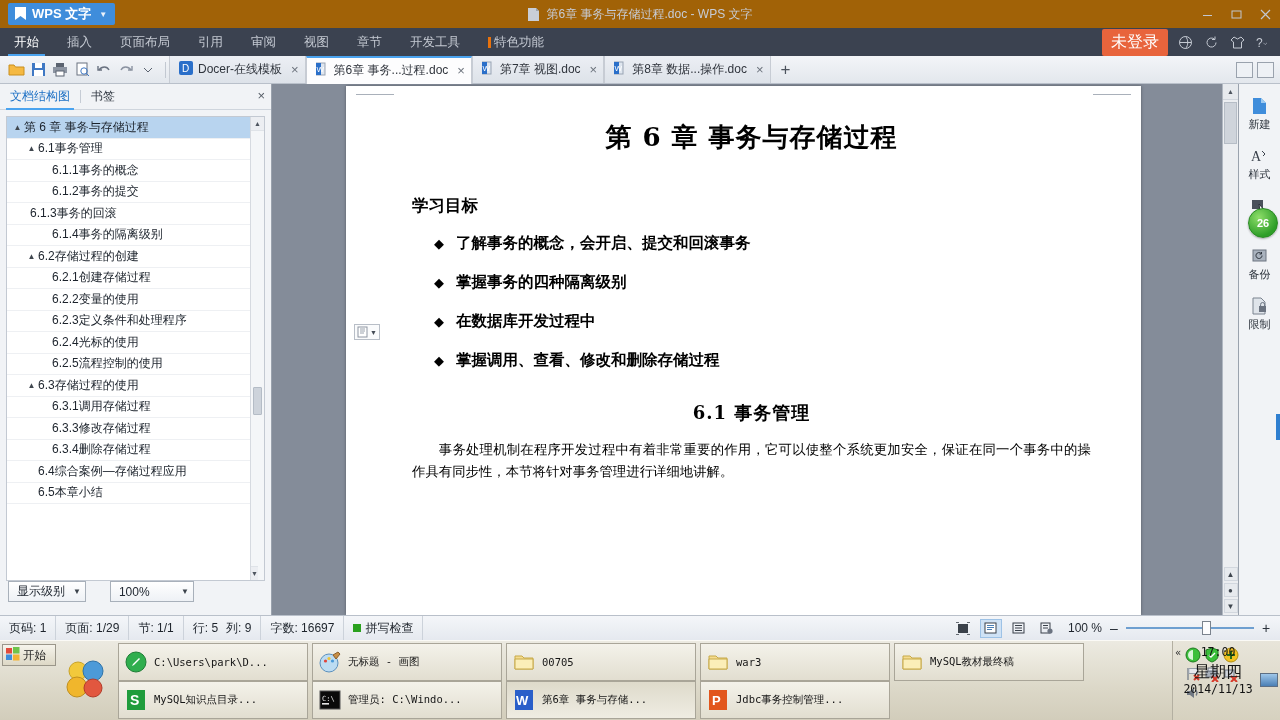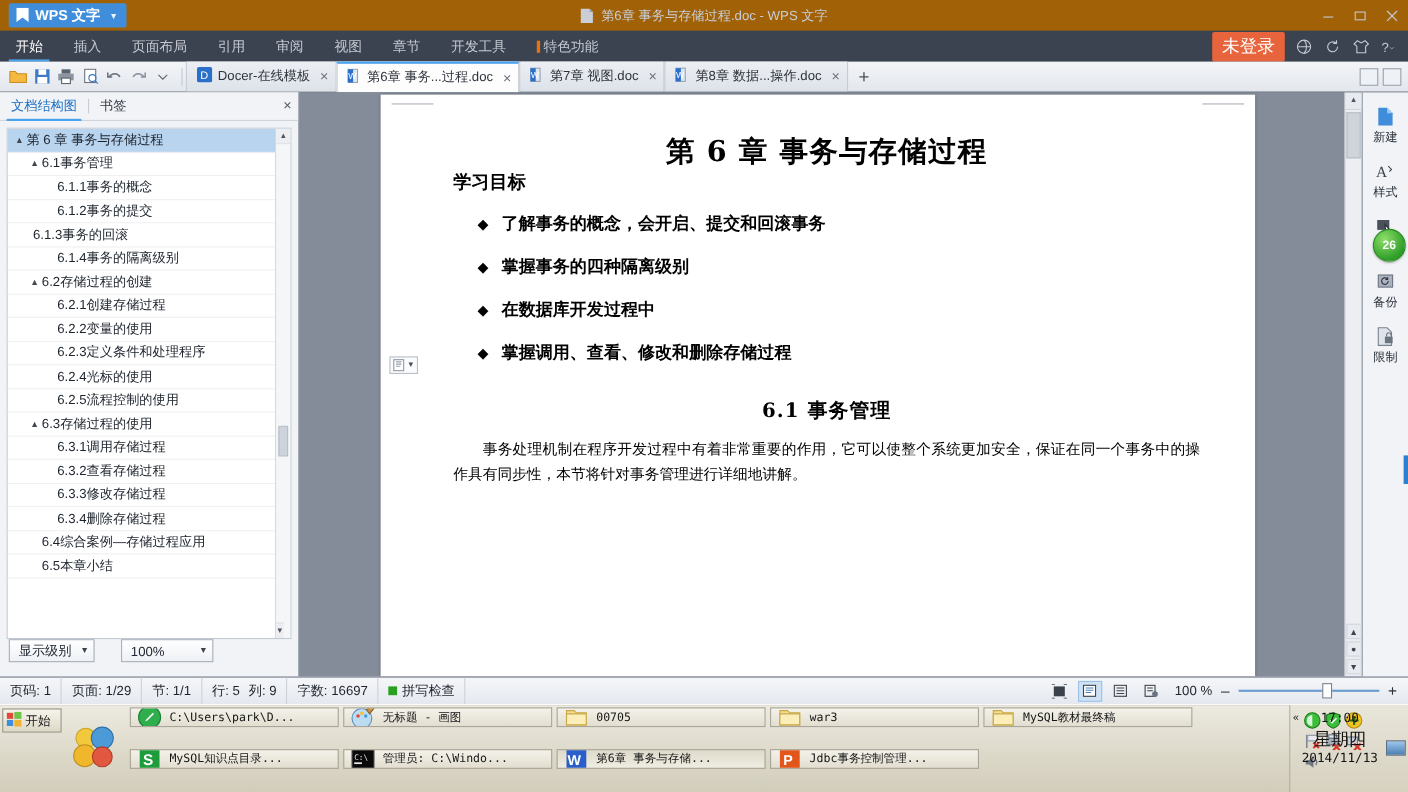--- a/index.html
+++ b/index.html
@@ -178,21 +178,21 @@
   .corner-l { left: 10px; }
   .corner-r { right: 10px; }
   .page-inner { position: absolute; left: 66px; right: 50px; top: 20px; }
   .doc-h1 {
     font-family: "DejaVu Serif", "Liberation Serif", serif;
     font-size: 26px; font-weight: bold; text-align: center; color: #000;
     letter-spacing: 1px; margin-top: 14px;
   }
   .doc-h2 {
     font-family: "DejaVu Sans", "Liberation Sans", sans-serif;
-    font-size: 16.5px; font-weight: bold; color: #000; 
+    font-size: 16.5px; font-weight: bold; color: #000; margin-top: 40px;
   }
   .bullets { margin-top: 16px; }
   .bullet {
     display: flex; align-items: baseline; gap: 12px;
     font-family: "DejaVu Sans", "Liberation Sans", sans-serif;
     font-size: 15.5px; font-weight: bold; color: #000;
     margin: 0 0 18px 22px;
   }
   .bullet .dia { font-size: 13px; line-height: 1; }
   .doc-p {
@@ -305,21 +305,21 @@
     border: 1px solid #9a9customc; border: 1px solid #9a968a;
     display: flex; align-items: center; gap: 3px; padding-left: 3px;
     font-size: 11.5px; color: #1a1a1a;
   }
   .quicklaunch {
     position: absolute; left: 62px; top: 18px; width: 48px; height: 44px;
   }
   .tasks { position: absolute; left: 118px; top: 2px; right: 108px; height: 76px; }
   .task-row { display: flex; gap: 4px; height: 36px; margin-bottom: 2px; }
   .task-btn {
-    height: 18px; flex: 1 1 0; max-width: 190px;
+    height: 38px; flex: 1 1 0; max-width: 190px;
     background: linear-gradient(#f4f2ea,#e2ded0);
     border: 1px solid #a9a598;
     display: flex; align-items: center; gap: 7px; padding: 0 6px;
     font-size: 11.5px; color: #151515; overflow: hidden;
   }
   .task-btn.pressed { background: linear-gradient(#dedacb,#efece2); }
   .task-btn .tlbl { white-space: nowrap; overflow: hidden; text-overflow: ellipsis; font-family: "DejaVu Sans Mono","Liberation Mono",monospace; font-size: 10.5px; }
   .task-ico { width: 22px; height: 22px; flex: 0 0 22px; }
   .tray {
     position: absolute; right: 0; top: 0; width: 108px; height: 80px;
@@ -594,23 +594,20 @@
             </div>
           <div class="tnode" style="padding-left:45px">
               <span class="tlabel">6.2.5流程控制的使用</span>
             </div>
           <div class="tnode" style="padding-left:18px">
             <span class="arrow">▲</span>
             <span class="tlabel">6.3存储过程的使用</span>
           </div>
           <div class="tnode" style="padding-left:45px">
               <span class="tlabel">6.3.1调用存储过程</span>
-            </div>
-          <div class="tnode" style="padding-left:45px">
-              <span class="tlabel">6.3.2查看存储过程</span>
             </div>
           <div class="tnode" style="padding-left:45px">
               <span class="tlabel">6.3.3修改存储过程</span>
             </div>
           <div class="tnode" style="padding-left:45px">
               <span class="tlabel">6.3.4删除存储过程</span>
             </div>
           <div class="tnode" style="padding-left:31px">
               <span class="tlabel">6.4综合案例—存储过程应用</span>
             </div>

